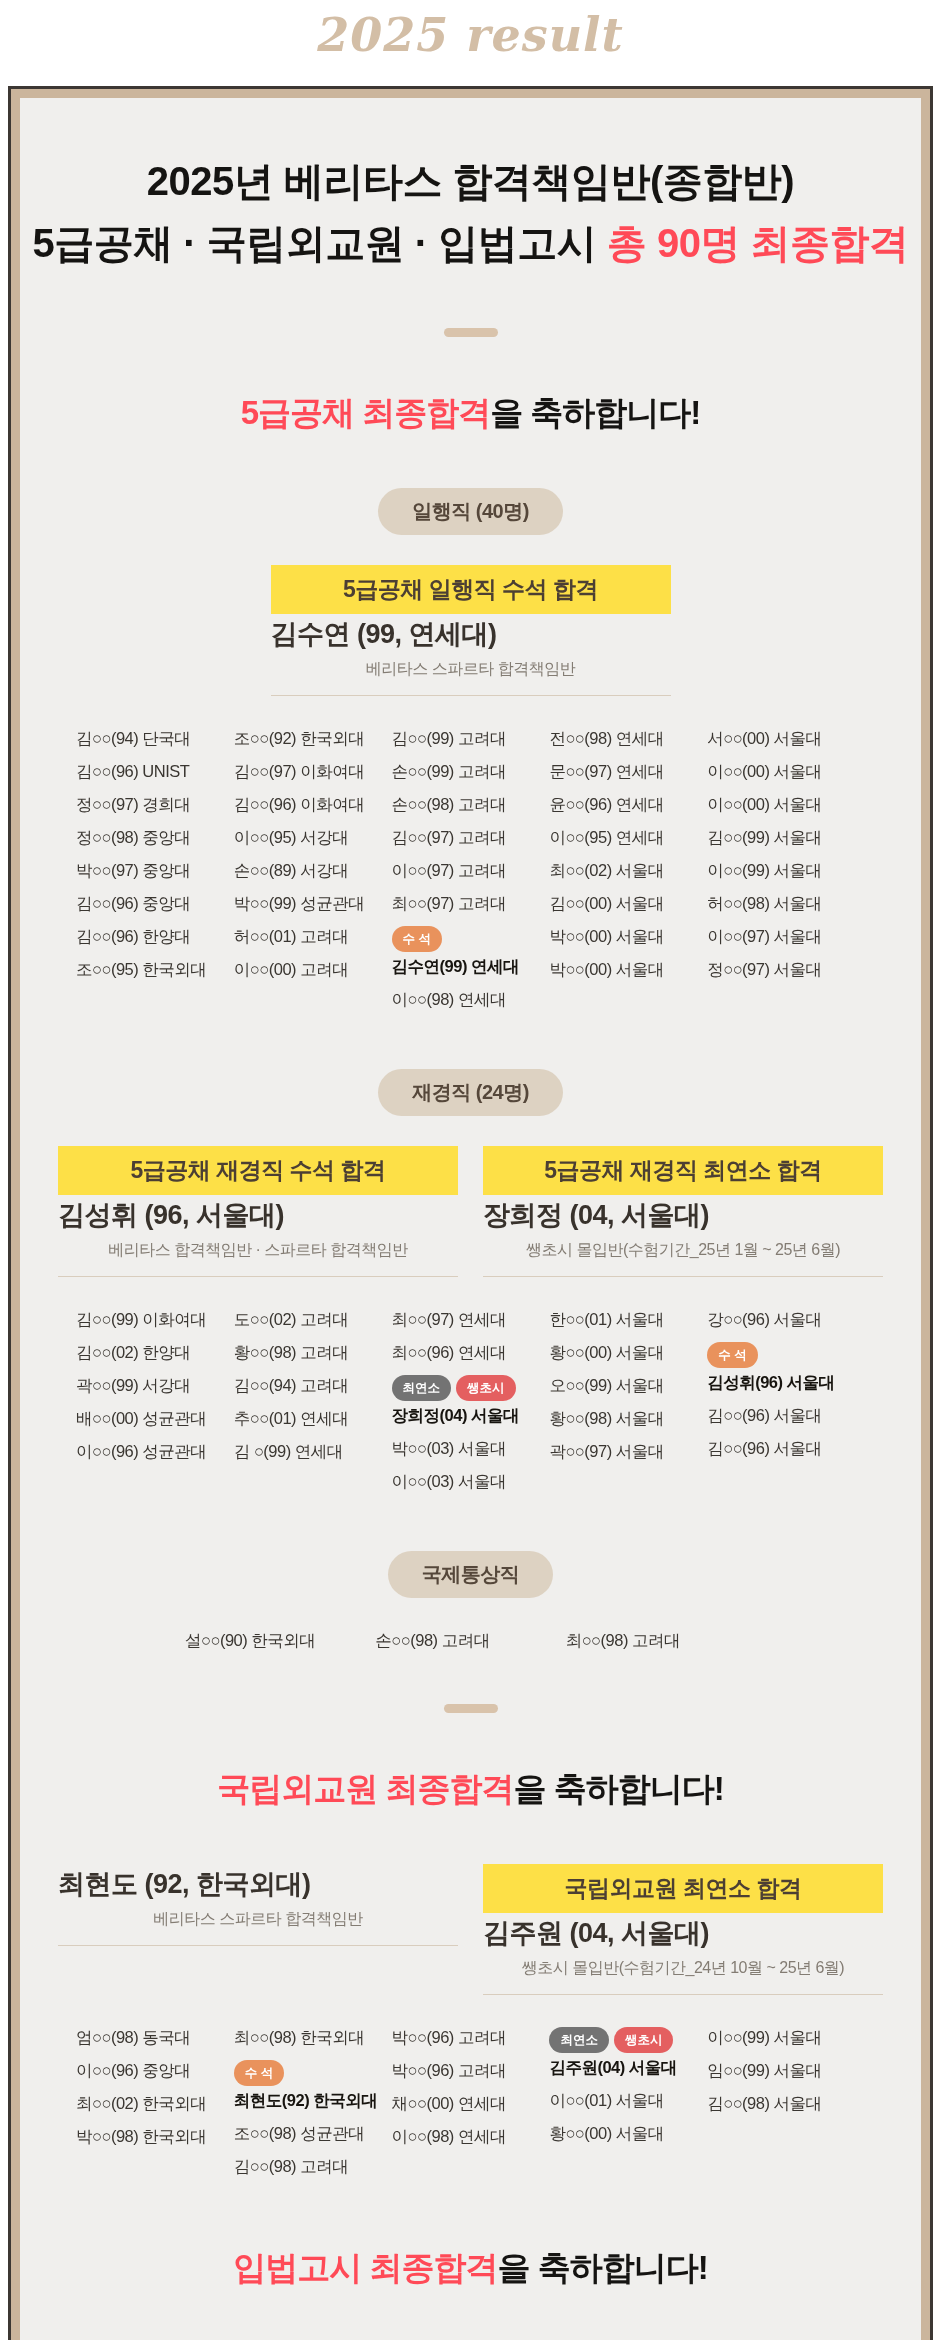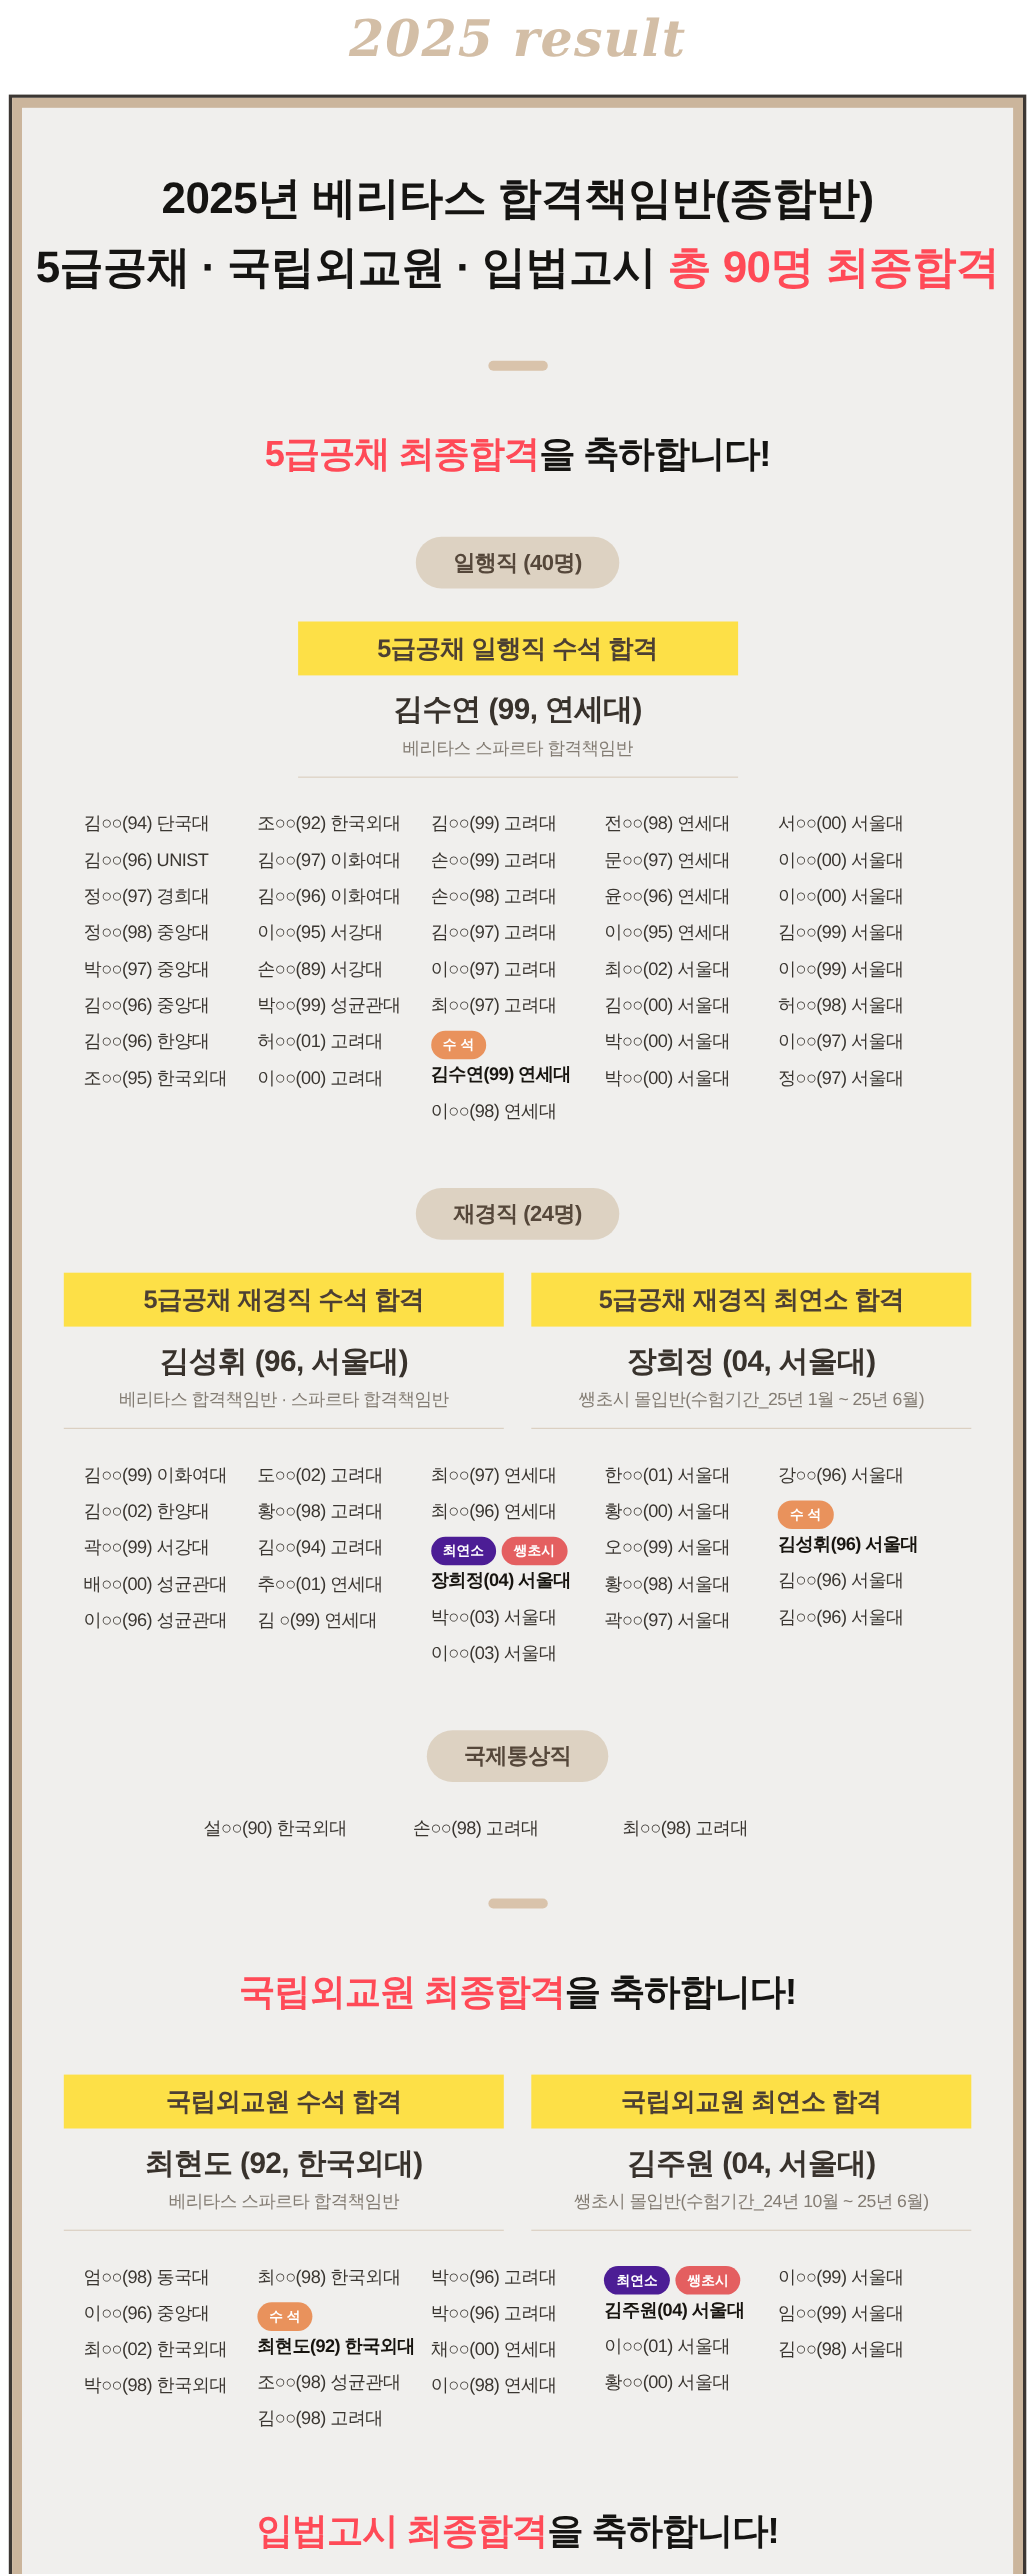--- a/index.html
+++ b/index.html
@@ -34,31 +34,31 @@
   }
 
   .card { width:400px; }
   .single-card { margin:0 auto; }
   .card-row { display:flex; justify-content:center; gap:25px; }
   .card-header {
     background:#fde047; color:#4c3f33;
     font-size:23px; font-weight:800; text-align:center;
     padding:9px 0; letter-spacing:-0.5px;
   }
-  .card-name { text-align:center; font-size:27px; font-weight:700; color:#38322c; margin-top:13px; letter-spacing:-0.5px; }
+  .card-name { text-align:left; font-size:27px; font-weight:700; color:#38322c; margin-top:2px; letter-spacing:-0.5px; }
   .card-sub  { text-align:center; font-size:16px; color:#837c73; margin-top:7px; padding-bottom:15px; border-bottom:1px solid #d9cdbd; letter-spacing:-0.5px; }
 
   .grid { display:flex; margin:32px 56px 0; }
   .grid-col { flex:1; display:flex; flex-direction:column; gap:13px; }
   .grid-cell { font-size:16.5px; color:#3a3631; line-height:20px; letter-spacing:-0.5px; }
   .grid-cell.highlighted .cell-name { font-weight:800; color:#17140f; }
   .badge-row { display:flex; gap:5px; margin-bottom:4px; }
   .mini-badge { font-size:12.5px; font-weight:700; color:#ffffff; padding:3px 11px; border-radius:999px; letter-spacing:0; }
   .mini-badge.orange { background:#e9925c; }
-  .mini-badge.blue   { background:#4c1d95; }
+  .mini-badge.blue   { background:#737373; }
   .mini-badge.red    { background:#e45f60; }
 
   .grid.cols3 { margin-left:165px; margin-right:165px; }
   .mb-60 { margin-bottom:60px; }
   .mt-70 { margin-top:70px; }
 </style>
 </head>
 <body>
 
 <div class="page">
@@ -213,21 +213,20 @@
           </div>
       </section>
 
       <div class="divider"></div>
 
       <section>
         <h2 class="section-heading"><span class="red-text">국립외교원 최종합격</span><span>을 축하합니다!</span></h2>
 
         <div class="card-row">
           <div class="card">
-            <div class="card-header">국립외교원 수석 합격</div>
             <div class="card-name">최현도 (92, 한국외대)</div>
             <div class="card-sub">베리타스 스파르타 합격책임반</div>
           </div>
           <div class="card">
             <div class="card-header">국립외교원 최연소 합격</div>
             <div class="card-name">김주원 (04, 서울대)</div>
             <div class="card-sub">쌩초시 몰입반(수험기간_24년 10월 ~ 25년 6월)</div>
           </div>
         </div>
 

